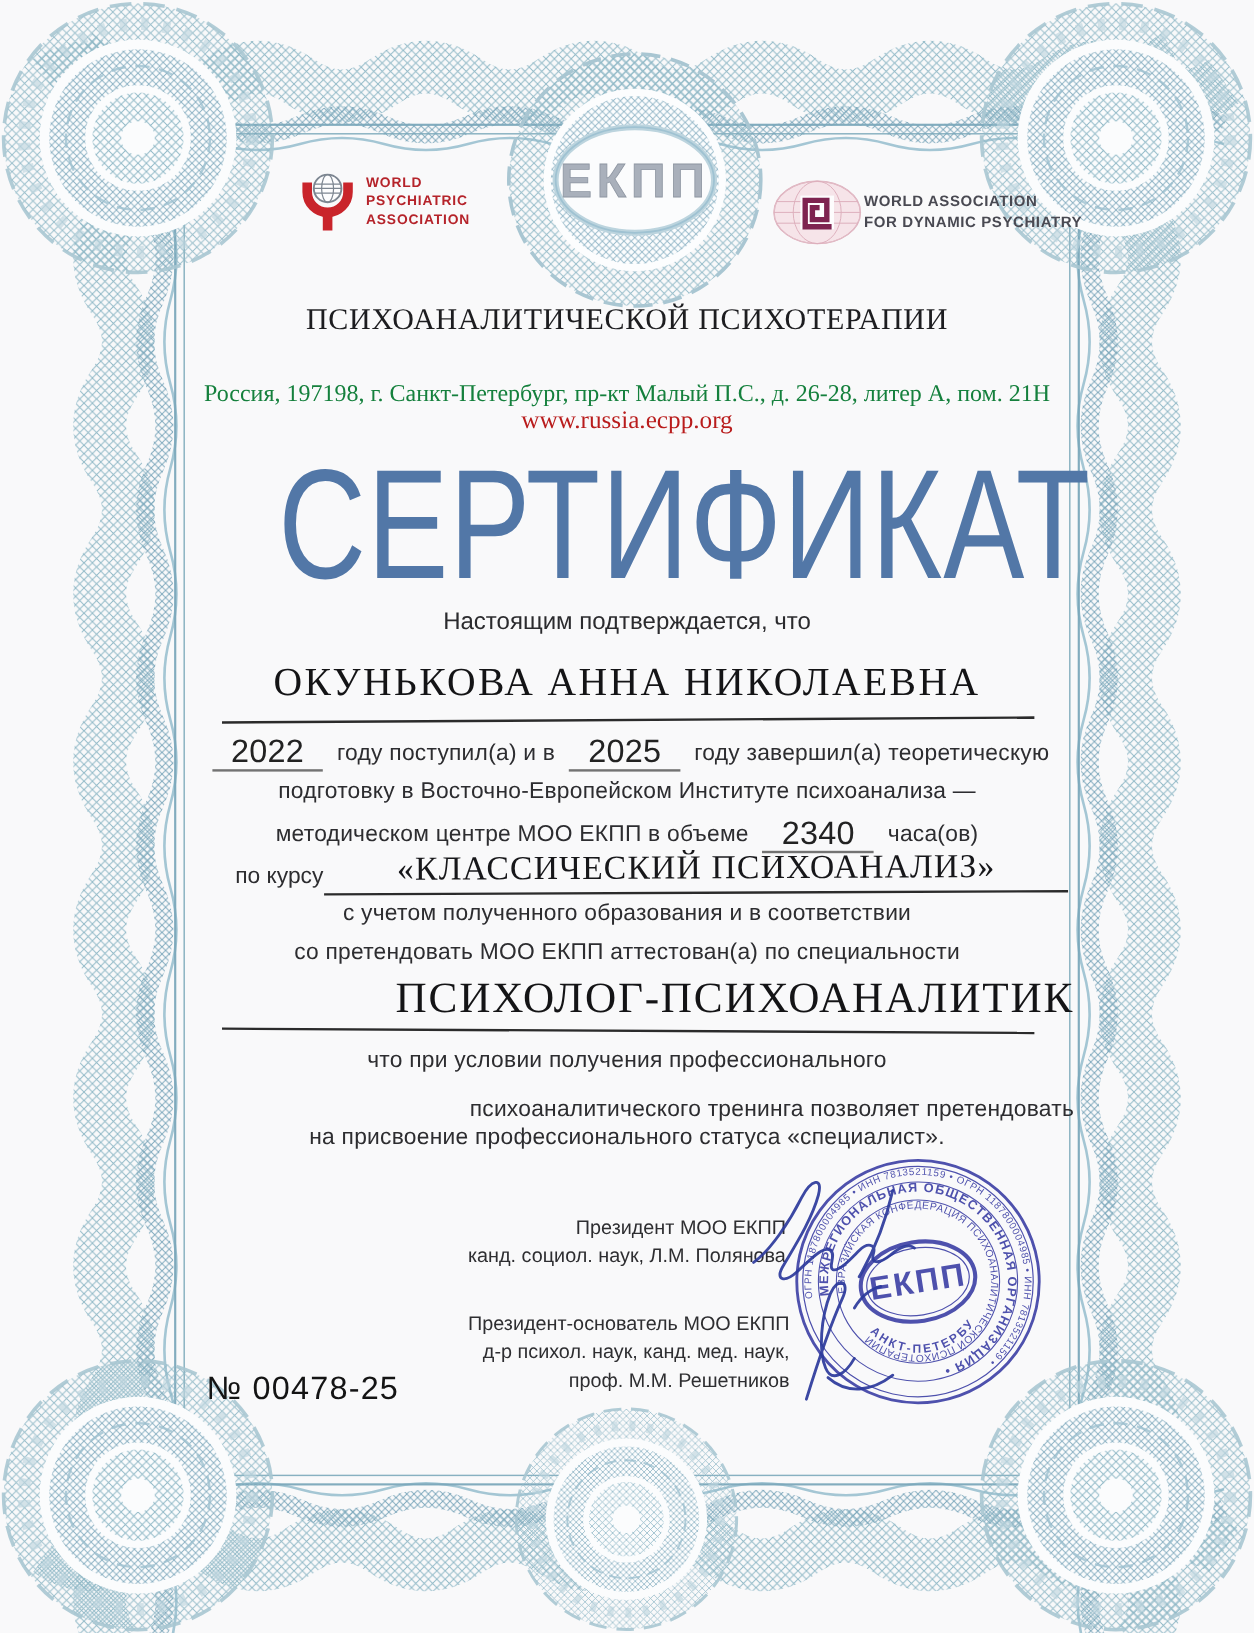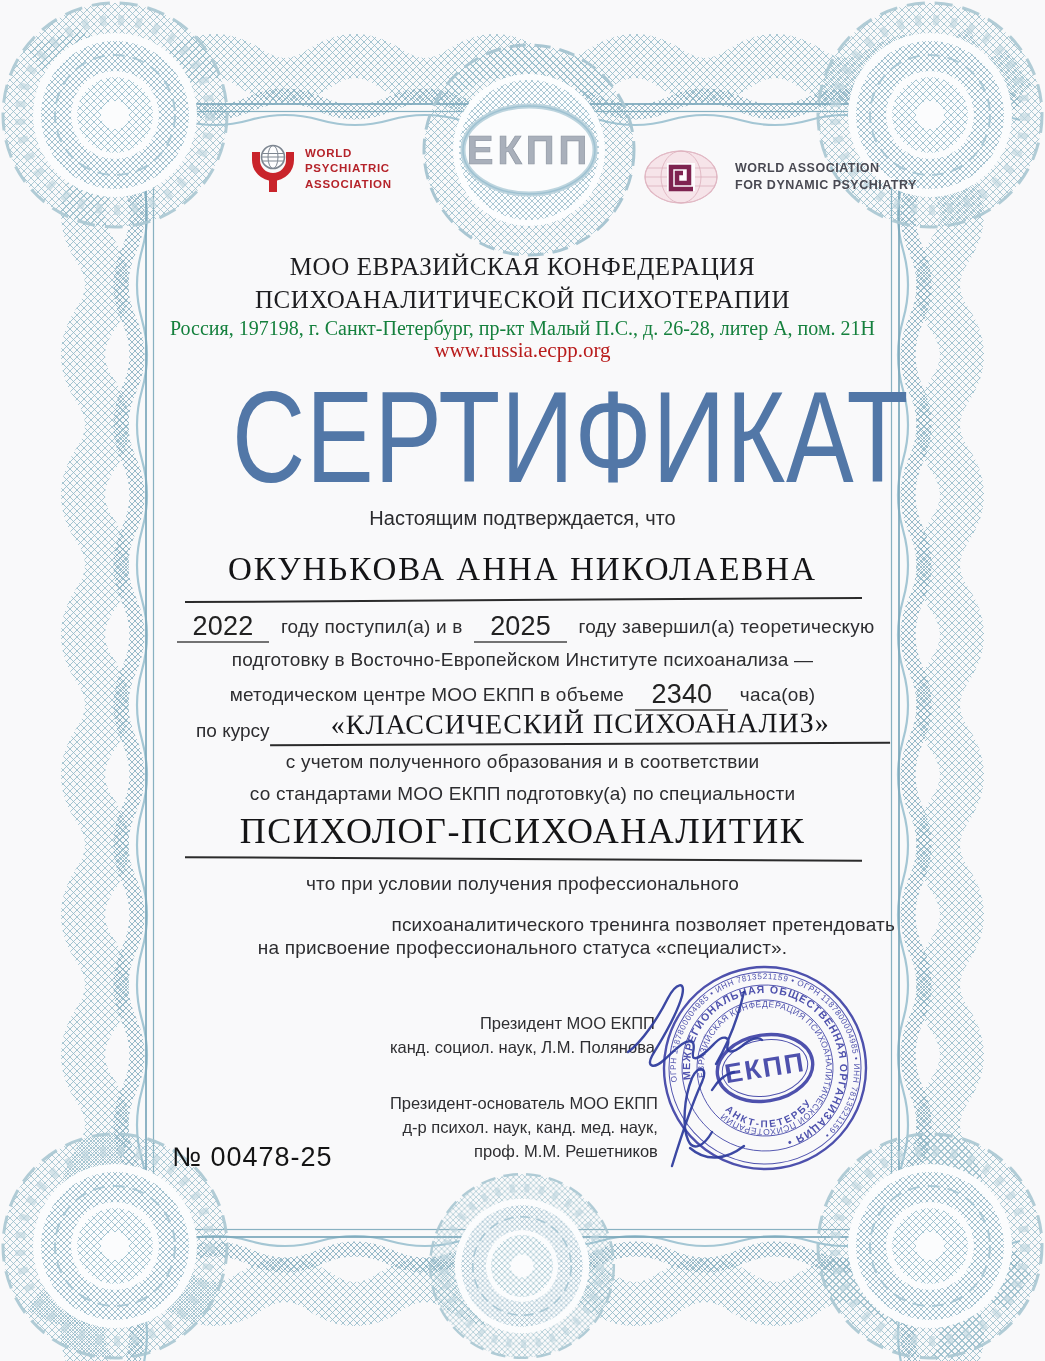--- a/index.html
+++ b/index.html
@@ -34,21 +34,21 @@
     padding:0 16px 1px 16px;border-bottom:2px solid #737373;vertical-align:-2px;margin:0 6px;
   }
   .course-row{display:flex;align-items:flex-end;}
   .course-label{font-size:19px;color:#2d2d30;margin-right:0;padding-bottom:3px;white-space:nowrap;}
   .course-line{
     flex:1;border-bottom:2px solid #2b2b2b;text-align:center;
     font-family:"Liberation Serif",serif;font-size:28px;letter-spacing:1px;color:#17171a;
     padding-bottom:3px;transform:rotate(-.25deg);
   }
   .specialty{
-    font-family:"Liberation Serif",serif;font-size:36px;letter-spacing:1.5px;color:#141416;
+    font-family:"Liberation Serif",serif;font-size:36px;letter-spacing:1.5px;color:#141416;text-align:right;
   }
   .signer{font-size:16.5px;line-height:1.45;color:#2e2e31;text-align:right;}
   .cert-no{font-size:27px;letter-spacing:1px;color:#141414;}
   .wpa-text{font-size:11.5px;font-weight:700;color:#b5232a;letter-spacing:.7px;line-height:1.32;text-align:left;}
   .wadp-text{font-size:12.5px;font-weight:700;color:#494952;letter-spacing:.5px;line-height:1.4;text-align:left;}
   .stamp-wrap{position:absolute;left:645px;top:948px;width:240px;height:240px;z-index:3;
     transform:rotate(-9deg);opacity:.9;}
   .sig-layer{position:absolute;inset:0;z-index:4;pointer-events:none;}
 </style>
 </head>
@@ -129,39 +129,38 @@
         <line x1="11.5" y1="13" x2="34.5" y2="13" stroke="#7d8691" stroke-width="1"></line>
         <line x1="12.5" y1="17" x2="33.5" y2="17" stroke="#7d8691" stroke-width="1"></line>
       </svg>
       <div class="wpa-text">
         <div>WORLD</div>
         <div>PSYCHIATRIC</div>
         <div>ASSOCIATION</div>
       </div>
     </div>
 
-    <div class="abs" style="left:642px;top:148px;display:flex;align-items:center;gap:15px;">
+    <div class="abs" style="left:642px;top:148px;display:flex;align-items:center;gap:0;">
       <svg width="78" height="58" viewBox="0 0 78 58">
         <ellipse cx="39" cy="29" rx="36" ry="26" fill="#f6e4e9" stroke="#dcaebb" stroke-width="1.2"></ellipse>
         <ellipse cx="39" cy="29" rx="36" ry="26" fill="none" stroke="#e3bdc8" stroke-width=".8"></ellipse>
         <ellipse cx="39" cy="29" rx="20" ry="26" fill="none" stroke="#dcaebb" stroke-width=".8"></ellipse>
         <line x1="5" y1="20" x2="73" y2="20" stroke="#dcaebb" stroke-width=".8"></line>
         <line x1="3" y1="29" x2="75" y2="29" stroke="#dcaebb" stroke-width=".8"></line>
         <line x1="5" y1="38" x2="73" y2="38" stroke="#dcaebb" stroke-width=".8"></line>
         <rect x="25" y="15" width="28" height="28" fill="#fdfcfd"></rect>
         <path d="M51,41 h-22 v-22 h18 v16 h-12 v-10 h6" fill="none" stroke="#7e2350" stroke-width="4.5"></path>
       </svg>
       <div class="wadp-text">
         <div>WORLD ASSOCIATION</div>
         <div>FOR DYNAMIC PSYCHIATRY</div>
       </div>
     </div>
 
     <div class="abs ctr org-name" style="top:250px;">
-      <div>МОО ЕВРАЗИЙСКАЯ КОНФЕДЕРАЦИЯ</div>
       <div>ПСИХОАНАЛИТИЧЕСКОЙ ПСИХОТЕРАПИИ</div>
     </div>
     <div class="abs ctr org-addr" style="top:317px;">Россия, 197198, г. Санкт-Петербург, пр-кт Малый П.С., д. 26-28, литер А, пом. 21Н</div>
     <div class="abs ctr org-web" style="top:338px;">www.russia.ecpp.org</div>
 
     <div class="abs ctr big-title" style="top:372px;">СЕРТИФИКАТ</div>
 
     <div class="abs ctr confirm" style="top:507px;">Настоящим подтверждается, что</div>
 
     <div class="abs ctr holder" style="top:551px;">ОКУНЬКОВА АННА НИКОЛАЕВНА</div>
@@ -179,21 +178,21 @@
       <span class="filled">2340</span>
       <span>часа(ов)</span>
     </div>
 
     <div class="abs course-row" style="left:196px;right:155px;top:708px;">
       <span class="course-label">по курсу</span>
       <span class="course-line">«КЛАССИЧЕСКИЙ ПСИХОАНАЛИЗ»</span>
     </div>
 
     <div class="abs ctr sans19" style="top:751px;">с учетом полученного образования и в соответствии</div>
-    <div class="abs ctr sans19" style="top:783px;">со стандартами МОО ЕКПП подготовку(а) по специальности</div>
+    <div class="abs ctr sans19" style="top:783px;">со претендовать МОО ЕКПП аттестован(а) по специальности</div>
 
     <div class="abs ctr specialty" style="top:810px;">ПСИХОЛОГ-ПСИХОАНАЛИТИК</div>
     <div class="abs rule" style="left:185px;width:677px;top:858px;transform:rotate(.3deg);"></div>
 
     <div class="abs ctr sans19" style="top:873px;">что при условии получения профессионального</div>
     <div class="abs ctr sans19" style="top:914px;text-align:right;">психоаналитического тренинга позволяет претендовать</div>
     <div class="abs ctr sans19" style="top:937px;">на присвоение профессионального статуса «специалист».</div>
 
     <div class="abs signer" style="left:390px;top:1012px;">
       <div>Президент МОО ЕКПП</div>

